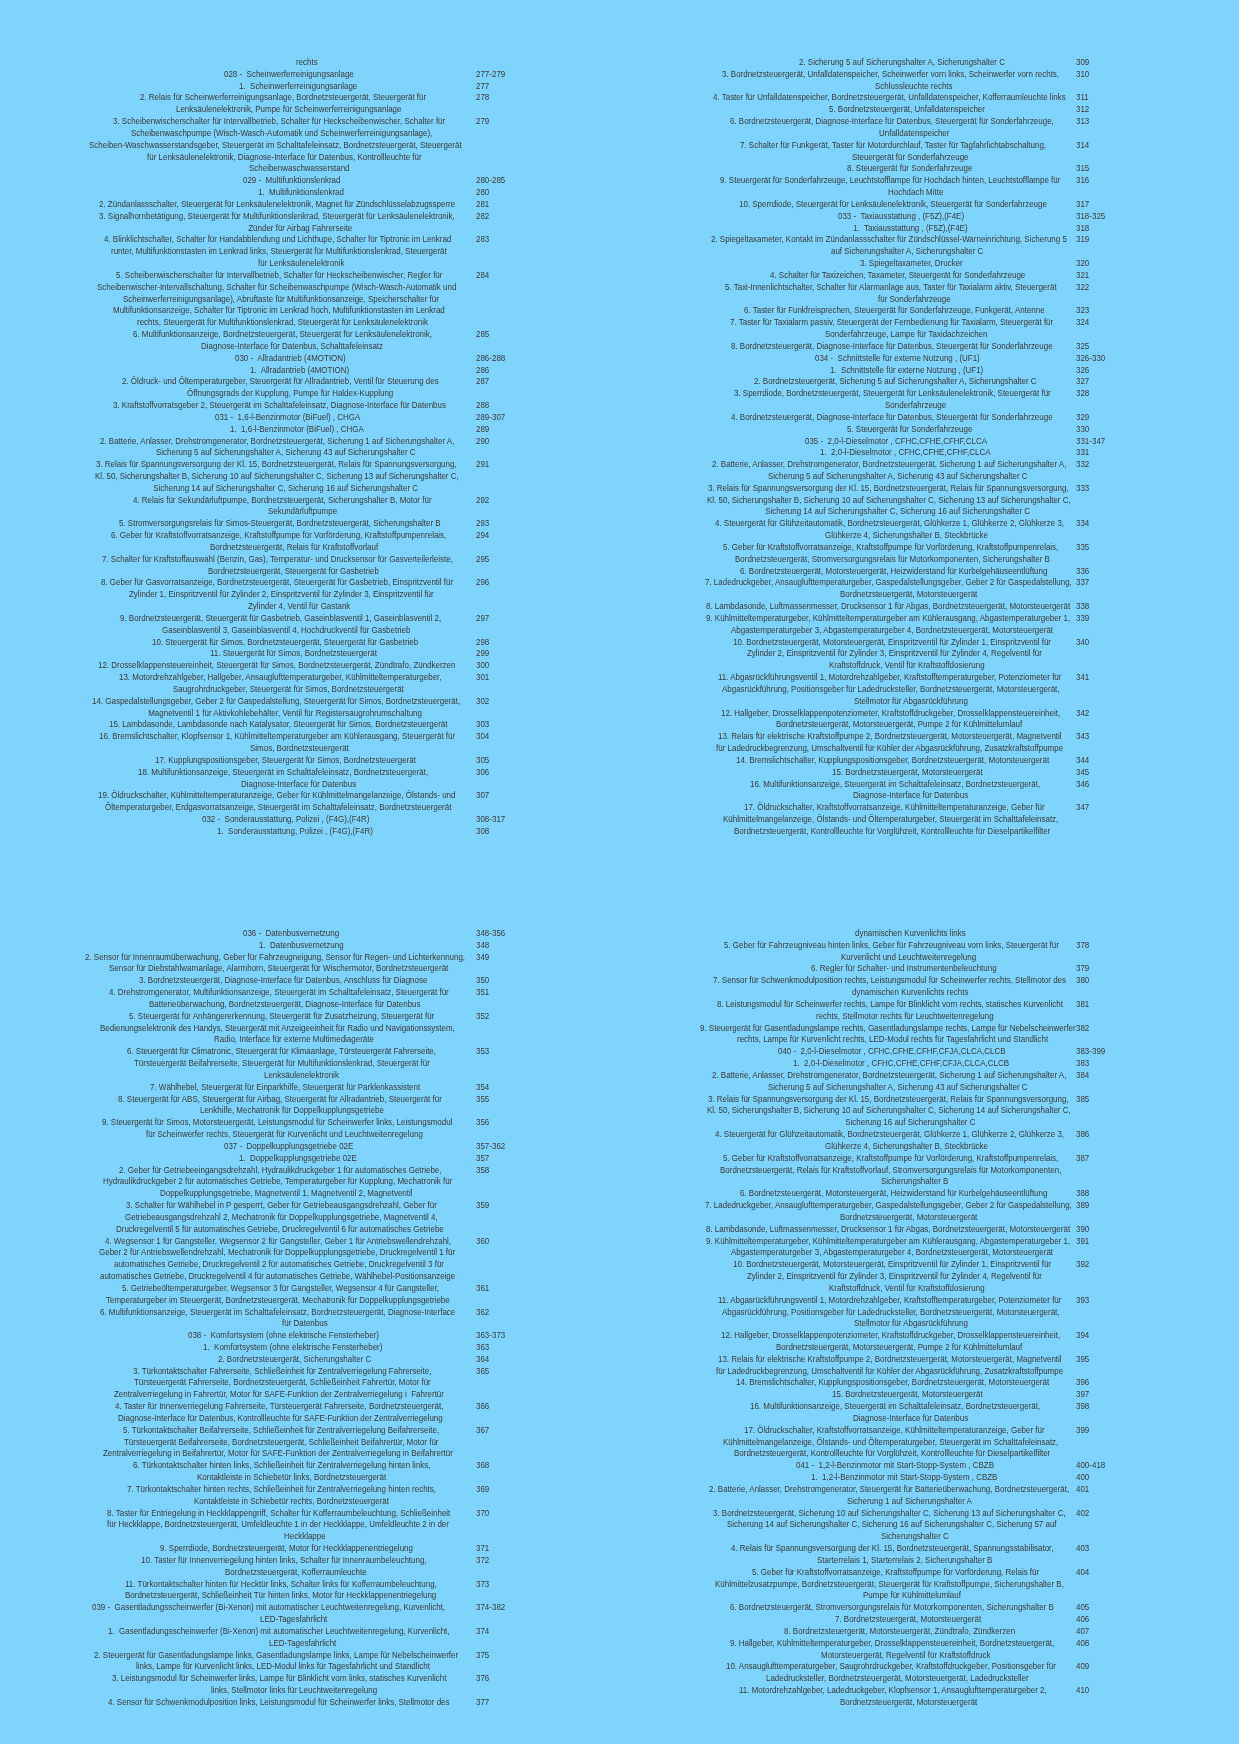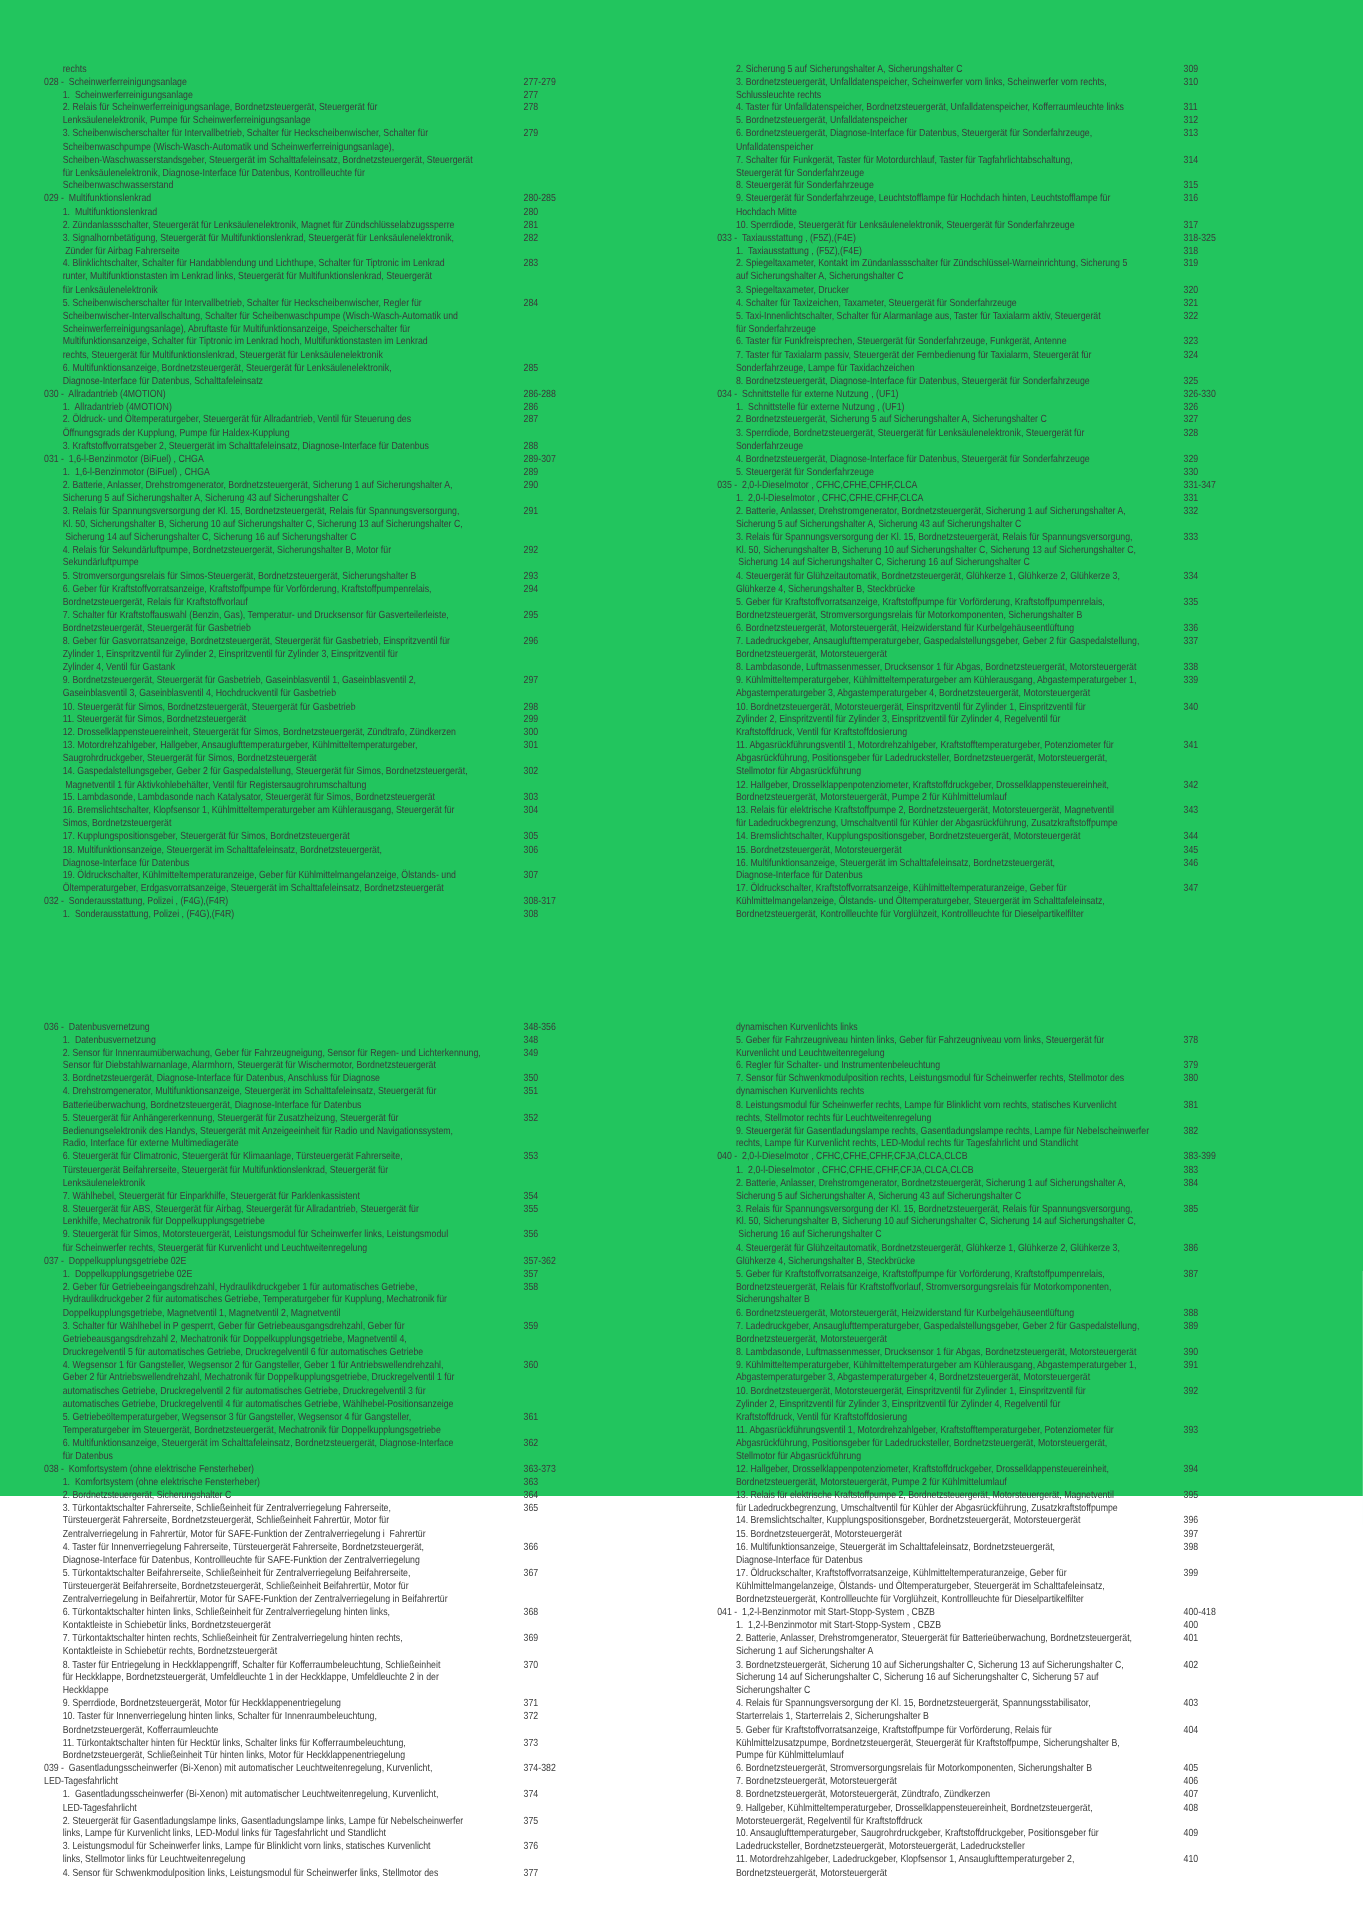--- a/index.html
+++ b/index.html
@@ -1,18 +1,18 @@
 <!DOCTYPE html>
 <html><head>
 <meta charset="utf-8">
 <style>
   html,body{margin:0;padding:0;background:#ffffff;}
   body{width:1239px;height:1754px;position:relative;overflow:hidden;
        font-family:"Liberation Sans",sans-serif;}
-  .page{position:absolute;left:0;top:0;width:1239px;height:1360px;background:#22c55e;}
+  .page{position:absolute;left:0;top:0;width:1239px;height:1744px;background:#7dd3fc;text-align:center;}
   .block{position:absolute;left:0;width:1239px;}
   #block-0{top:56px;}
   #block-1{top:927px;}
   .col{position:absolute;top:0;}
   .col-0{left:40px;width:520px;}
   .col-1{left:652px;width:520px;text-decoration:underline;}
   .line{position:relative;height:11.84px;line-height:11.84px;font-size:9.4px;
         color:#3b3b3b;white-space:pre;}
   .ln-i,.ln-c{padding-left:17px;}
   .ln-h,.ln-hc{padding-left:0;}

